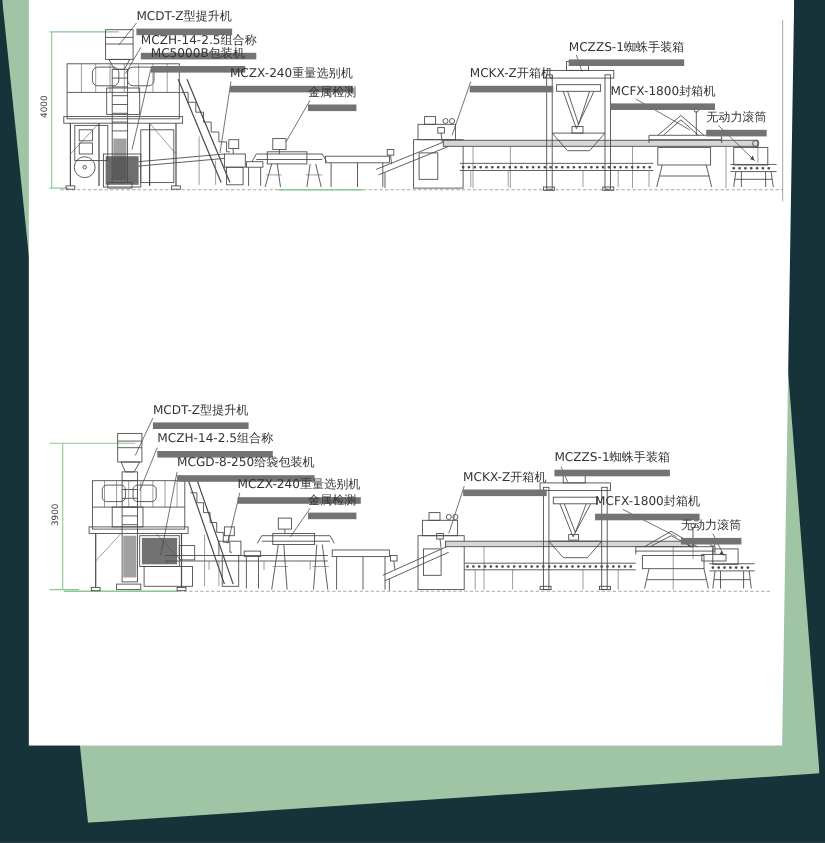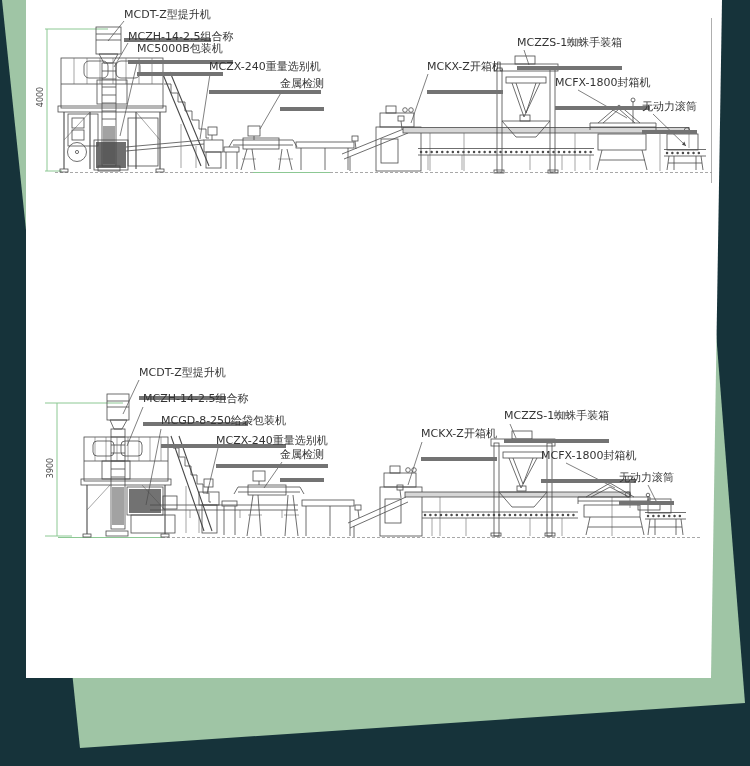--- a/index.html
+++ b/index.html
@@ -12,21 +12,21 @@
   svg.art{position:absolute;left:0;top:0;}
   .m{stroke:#4a4a4a;fill:none;stroke-width:.8;}
   .thin{stroke:#6a6a6a;stroke-width:.6;}
   .mf{fill:#4a4a4a;stroke:none;}
   .g{stroke:#8cc893;fill:none;stroke-width:1;}
   .gnd{stroke:#a8a8a8;fill:none;stroke-width:1;stroke-dasharray:3 2;}
   .dots{stroke:#4a4a4a;fill:none;stroke-width:2.4;stroke-dasharray:.1 5.2;stroke-linecap:round;}
   .ldr{stroke:#4a4a4a;fill:none;stroke-width:.7;}
   .railband{fill:#d6d6d6;stroke:#4a4a4a;stroke-width:.8;}
   .lbl{position:absolute;font-size:11px;line-height:1.15;color:#333;white-space:nowrap;
-       border-bottom:4px solid #737373;padding-bottom:16px;}
+       border-bottom:6px solid #737373;padding-bottom:4px;}
   .dim{position:absolute;font-size:8px;color:#444;white-space:nowrap;
        transform:translate(-50%,-50%) rotate(-90deg);}
 </style>
 </head>
 <body>
 
 <div class="stage">
   <div class="sheet-green"></div>
   <div class="sheet-white"></div>
 

